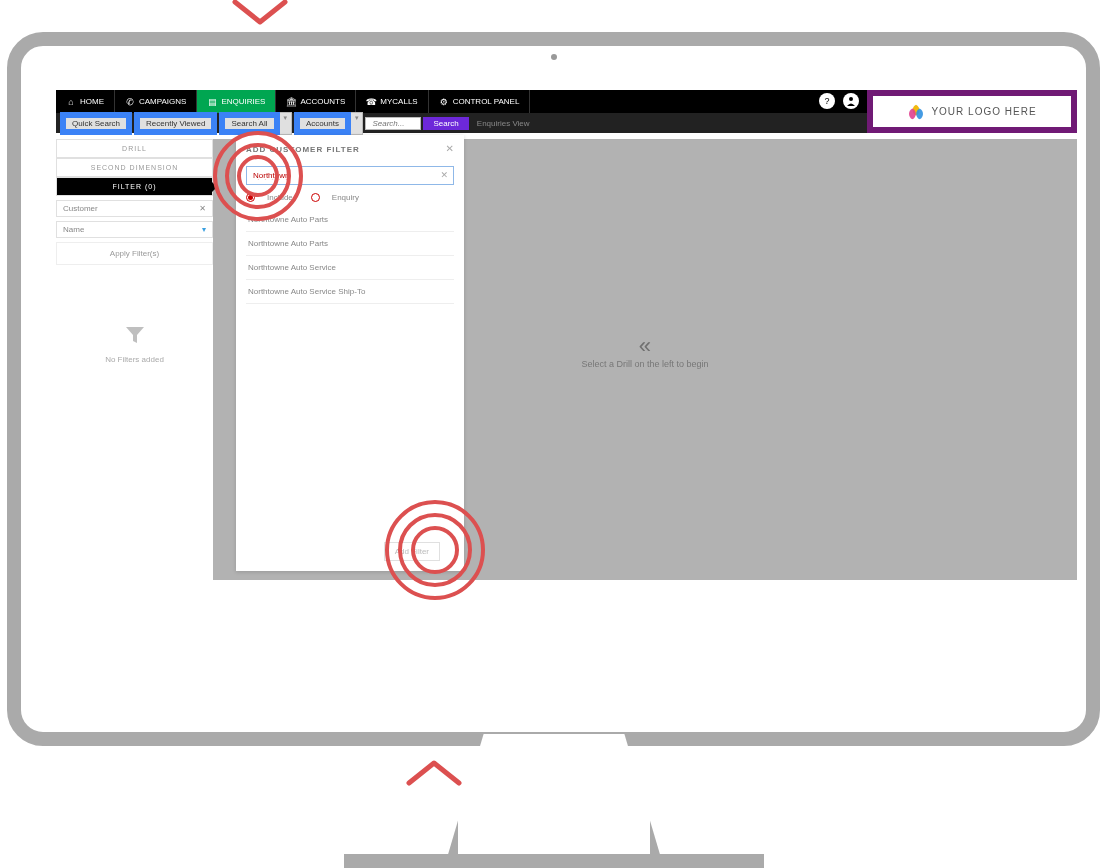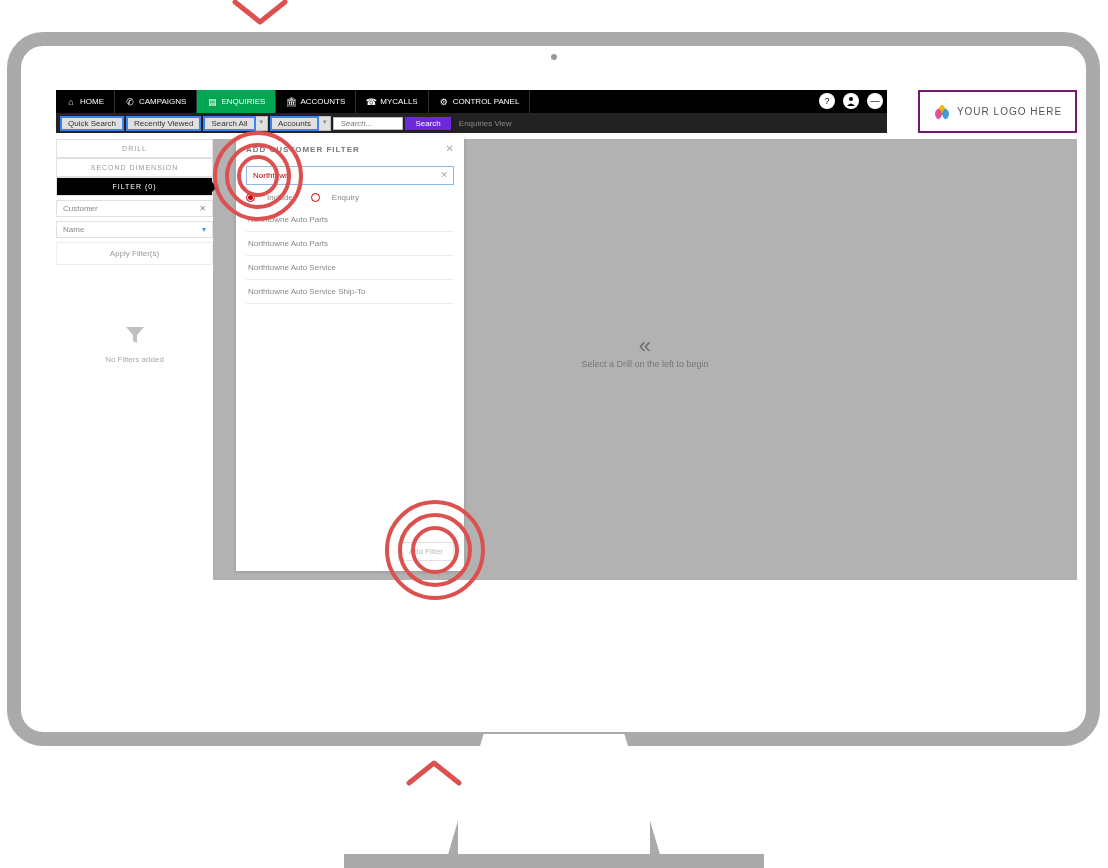--- a/index.html
+++ b/index.html
@@ -21,28 +21,28 @@
   
   .app { position:absolute; left:56px; top:90px; width:1021px; height:490px; background:#fff; }
   .topnav { display:flex; background:#000; height:23px; color:#fff; font-size:8px; align-items:stretch; }
   .tn-item { display:flex; align-items:center; gap:4px; padding:0 10px; border-right:1px solid #333; cursor:pointer; }
   .tn-item.active { background:#00a651; }
   .tn-item .ico { width:10px; height:10px; display:inline-flex; align-items:center; justify-content:center; font-size:9px; }
   .tn-spacer { flex:1; }
   .tn-circle { width:16px; height:16px; border-radius:50%; background:#fff; color:#000; margin:3px 4px; display:inline-flex; align-items:center; justify-content:center; font-size:9px; cursor:pointer; }
 
   .searchbar { display:flex; align-items:center; gap:2px; background:#222; height:20px; padding:2px 4px; font-size:8px; color:#888; }
-  .sb-btn { background:#e0e0e0; border:2px solid #3b82f6; padding:1px 6px; color:#333; font-size:8px; cursor:pointer; }
+  .sb-btn { background:#e0e0e0; border:6px solid #3b82f6; padding:1px 6px; color:#333; font-size:8px; cursor:pointer; }
   .sb-drop { display:flex; }
   .sb-drop .cap { background:#e0e0e0; border:1px solid #bbb; padding:1px 4px; border-left:none; font-size:7px; cursor:pointer; }
-  .sb-input { background:#fff; border:1px solid #bbb; padding:1px 6px; width:70px; font-size:8px; font-style:italic; }
+  .sb-input { background:#fff; border:1px solid #bbb; padding:1px 6px; width:56px; font-size:8px; font-style:italic; }
   .sb-search { background:#6d28d9; color:#fff; border:none; padding:2px 10px; font-size:8px; cursor:pointer; }
   .sb-link { padding:0 6px; cursor:pointer; }
 
-  .logo-strip { position:absolute; right:0; top:0; width:159px; height:43px; background:#fff; display:flex; align-items:center; justify-content:center; border:2px solid #701a75;margin-left:33px; }
+  .logo-strip { position:absolute; right:0; top:0; width:210px; height:43px; background:#fff; display:flex; align-items:center; justify-content:center; border:6px solid #701a75;margin-left:33px; }
   .logo-strip .swirl { width:18px; height:18px; margin-right:6px; }
   .logo-strip .txt { font-size:10px; letter-spacing:1px; color:#555; font-family: 'Arial Black', sans-serif; }
   .top-actions { position:absolute; right:0; top:52px; font-size:8px; color:#888; }
   .top-actions span { padding:0 4px; cursor:pointer; }
 
   
   .crumb { position:absolute; left:430px; top:52px; font-size:8px; color:#888; }
   .crumb span:last-child { color:#aaa; }
 
   .sidepanel { position:absolute; left:0; top:49px; width:157px; background:#fff; }
@@ -68,21 +68,21 @@
   .modal .x-close { position:absolute; right:10px; top:8px; color:#aaa; cursor:pointer; font-size:10px; }
   .modal .inp-wrap { position:relative; margin-top:12px; }
   .modal input.search { width:100%; border:1px solid #8fb8e8; padding:4px 18px 4px 6px; font-size:8px; color:#b00; text-decoration:underline wavy #d00; }
   .modal .inp-x { position:absolute; right:6px; top:4px; color:#aaa; cursor:pointer; font-size:9px; }
   .modal .radios { display:flex; gap:18px; margin-top:8px; font-size:8px; color:#888; }
   .modal .radios label { display:flex; align-items:center; gap:12px; cursor:pointer; }
   .modal .radio-dot { width:9px; height:9px; border-radius:50%; border:1px solid #c00; display:inline-flex; align-items:center; justify-content:center; }
   .modal .radio-dot.on::after{ content:''; width:5px; height:5px; border-radius:50%; background:#c00; }
   .modal .suglist { margin-top:6px; }
   .modal .sug { padding:7px 2px; border-bottom:1px solid #eee; font-size:8px; color:#888; cursor:pointer; }
-  .modal .addbtn { position:absolute; right:10px; bottom:10px; font-size:8px; color:#bbb; border:1px solid #e0e0e0; padding:4px 10px; cursor:pointer; }
+  .modal .addbtn { position:absolute; right:24px; bottom:10px; font-size:8px; color:#bbb; border:1px solid #e0e0e0; padding:4px 10px; cursor:pointer; }
 
   
   .rings { position:absolute; pointer-events:none; }
   .rings div { position:absolute; border:4px solid #dc5050; border-radius:50%; }
 </style>
 </head>
 <body>
 
 <div class="stage">
 

